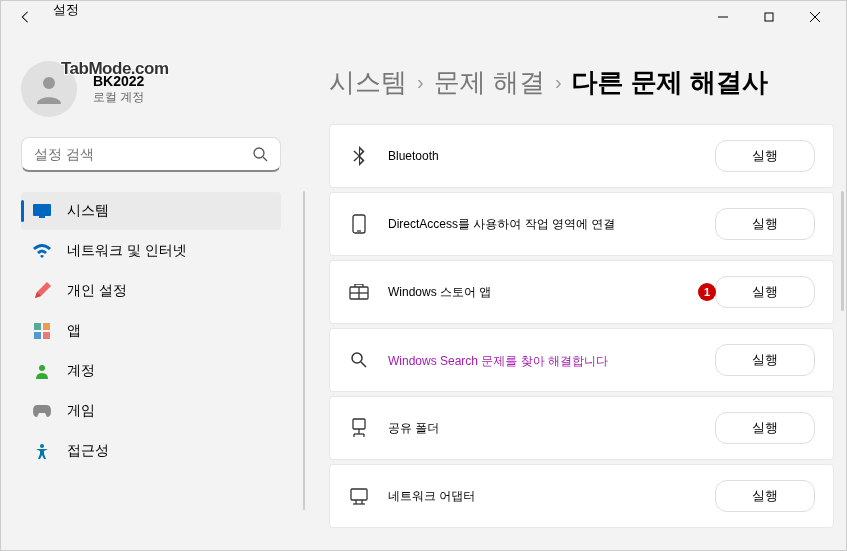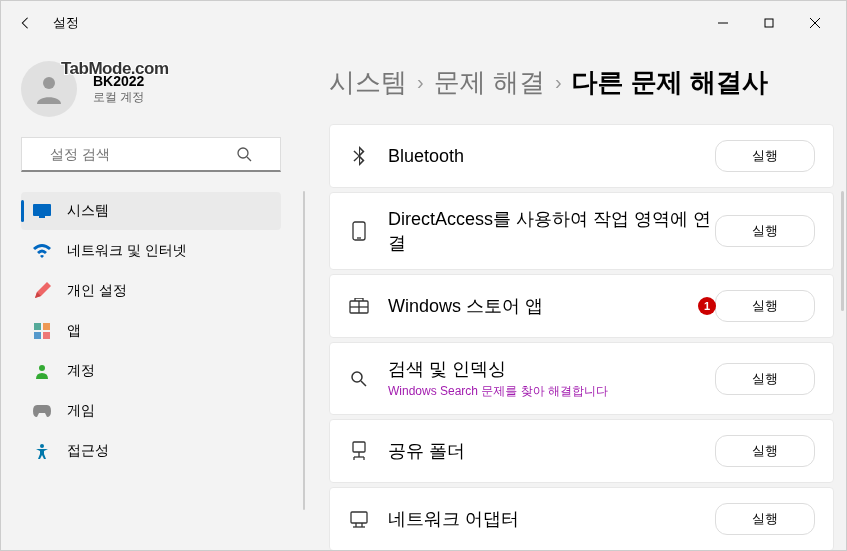--- a/index.html
+++ b/index.html
@@ -1,34 +1,34 @@
 <!DOCTYPE html>
 <html><head>
   <meta charset="utf-8">
   <style>
     * { margin: 0; padding: 0; box-sizing: border-box; font-family: "Segoe UI", "Malgun Gothic", sans-serif; }
     body { width: 847px; height: 551px; background: #f3f3f3; overflow: hidden; position: relative; border: 1px solid #ccc; }
     
-    .titlebar { display: flex; align-items: center; height: 44px; padding: 0 8px; background: #f3f3f3; }
+    .titlebar { display: flex; height: 44px; padding: 0 8px; background: #f3f3f3; }
     .titlebar-back { width: 32px; height: 32px; display: flex; align-items: center; justify-content: center; cursor: pointer; border-radius: 4px; }
     .titlebar-title { font-size: 13px; margin-left: 12px; color: #000; }
     .window-controls { margin-left: auto; display: flex; }
     .window-btn { width: 46px; height: 32px; display: flex; align-items: center; justify-content: center; cursor: pointer; }
     .window-btn svg { width: 10px; height: 10px; }
     
     .content { display: flex; height: calc(100% - 44px); }
     
     .sidebar { width: 300px; padding: 0 20px; overflow-y: auto; }
     .profile { display: flex; align-items: center; padding: 16px 0 20px 0; position: relative; }
     .avatar { width: 56px; height: 56px; border-radius: 50%; background: #e0e0e0; display: flex; align-items: center; justify-content: center; margin-right: 16px; }
     .profile-name { font-size: 14px; font-weight: 600; color: #000; }
     .profile-sub { font-size: 12px; color: #666; }
     .watermark { position: absolute; top: 14px; left: 40px; font-size: 17px; font-weight: bold; color: #333; -webkit-text-stroke: 2px #fff; paint-order: stroke; letter-spacing: -0.5px; }
     
-    .search-box { display: flex; align-items: flex-end; background: #fff; border: 1px solid #ddd; border-bottom: 2px solid #888; border-radius: 0; padding: 8px 28px; margin-bottom: 20px; }
+    .search-box { display: flex; align-items: flex-end; background: #fff; border: 1px solid #ddd; border-bottom: 2px solid #888; border-radius: 8px; padding: 8px 12px; margin-bottom: 20px; }
     .search-box input { flex: 1; border: none; outline: none; font-size: 14px; background: transparent; }
     .search-box .search-icon { width: 16px; height: 16px; color: #555; }
     
     .nav-list { list-style: none; }
     .nav-item { display: flex; align-items: center; padding: 10px 12px; border-radius: 4px; cursor: pointer; font-size: 14px; color: #000; margin-bottom: 2px; }
     .nav-item.active { background: #eaeaea; position: relative; }
     .nav-item.active::before { content: ""; position: absolute; left: 0; top: 8px; bottom: 8px; width: 3px; background: #0067c0; border-radius: 2px; }
     .nav-icon { width: 18px; height: 18px; margin-right: 16px; display: flex; align-items: center; justify-content: center; }
     
     .divider { position: absolute; left: 302px; top: 190px; bottom: 40px; width: 2px; background: #ccc; border-radius: 1px; }
@@ -36,21 +36,21 @@
     .main { flex: 1; padding: 0 12px 0 28px; overflow-y: auto; position: relative; }
     .breadcrumb { display: flex; align-items: center; padding: 20px 0 24px 0; font-size: 26px; }
     .bc-item { color: #777; cursor: pointer; }
     .bc-sep { color: #999; margin: 0 10px; font-size: 20px; }
     .bc-current { color: #000; font-weight: 600; }
     
     .card-list { display: flex; flex-direction: column; gap: 4px; }
     .card { background: #fff; border: 1px solid #e8e8e8; border-radius: 4px; padding: 14px 18px; display: flex; align-items: center; min-height: 64px; }
     .card-icon { width: 22px; height: 22px; margin-right: 18px; display: flex; align-items: center; justify-content: center; color: #333; flex-shrink: 0; }
     .card-text { flex: 1; }
-    .card-title { font-size: 18px; color: #000; }
+    .card-title { font-size: 12px; color: #000; }
     .card-sub { font-size: 12px; color: #a21caf; margin-top: 2px; }
     .run-btn { background: #fff; border: 1px solid #ddd; border-radius: 12px; padding: 6px 36px; font-size: 13px; cursor: pointer; position: relative; }
     .badge { position: absolute; left: -18px; top: 50%; transform: translateY(-50%); width: 18px; height: 18px; background: #c00; color: #fff; border-radius: 50%; font-size: 11px; display: flex; align-items: center; justify-content: center; font-weight: bold; }
     
     .scroll-ind { position: absolute; right: 2px; top: 190px; width: 3px; height: 120px; background: #ccc; border-radius: 2px; }
   </style>
 </head>
 <body>
 
 <div class="titlebar">
@@ -227,21 +227,20 @@
       </div>
 
       <div class="card">
         <span class="card-icon">
             <svg width="18" height="18" viewBox="0 0 18 18" fill="none" stroke="#333" stroke-width="1.5">
               <circle cx="7" cy="7" r="5"></circle>
               <line x1="11" y1="11" x2="16" y2="16"></line>
             </svg>
           </span>
         <div class="card-text">
-          <div class="card-title">검색 및 인덱싱</div>
           <div class="card-sub">Windows Search 문제를 찾아 해결합니다</div>
         </div>
         <button class="run-btn"><span>실행</span></button>
       </div>
 
       <div class="card">
         <span class="card-icon">
             <svg width="18" height="20" viewBox="0 0 18 20" fill="none" stroke="#333" stroke-width="1.3">
               <rect x="3" y="1" width="12" height="10" rx="1"></rect>
               <line x1="9" y1="11" x2="9" y2="16"></line>

